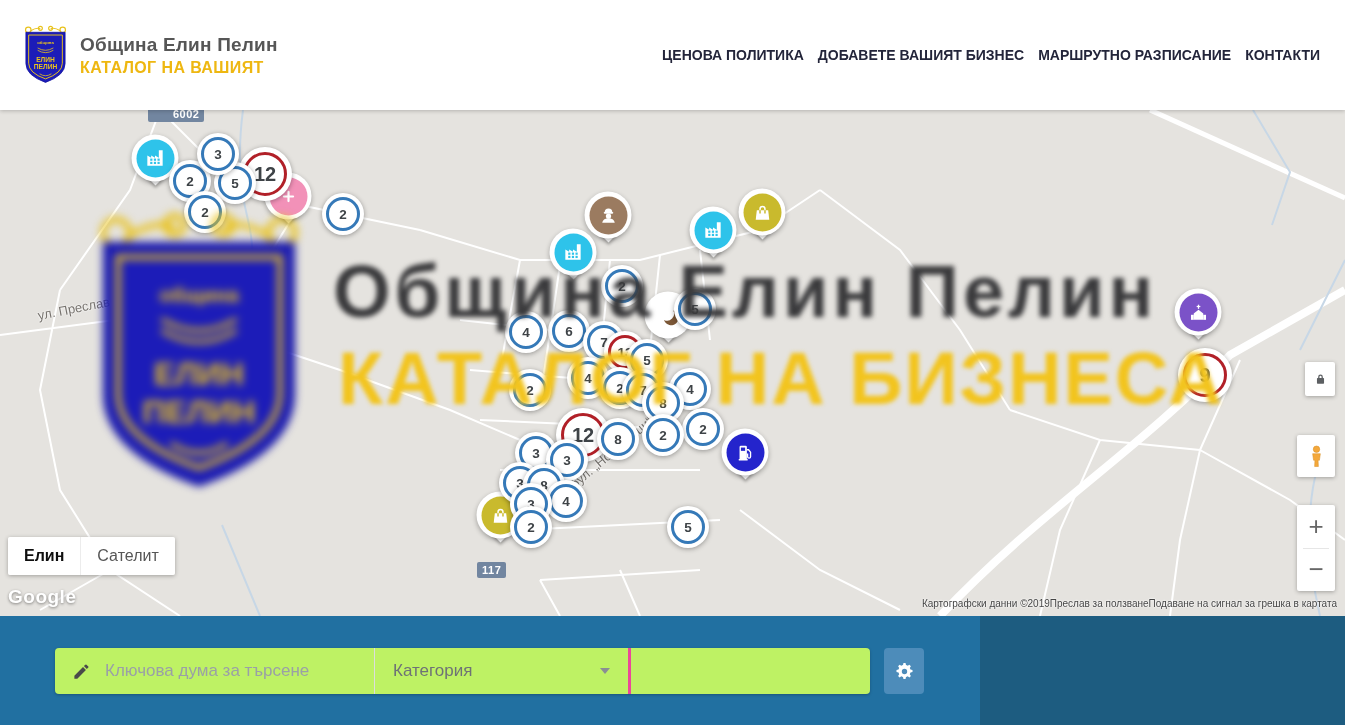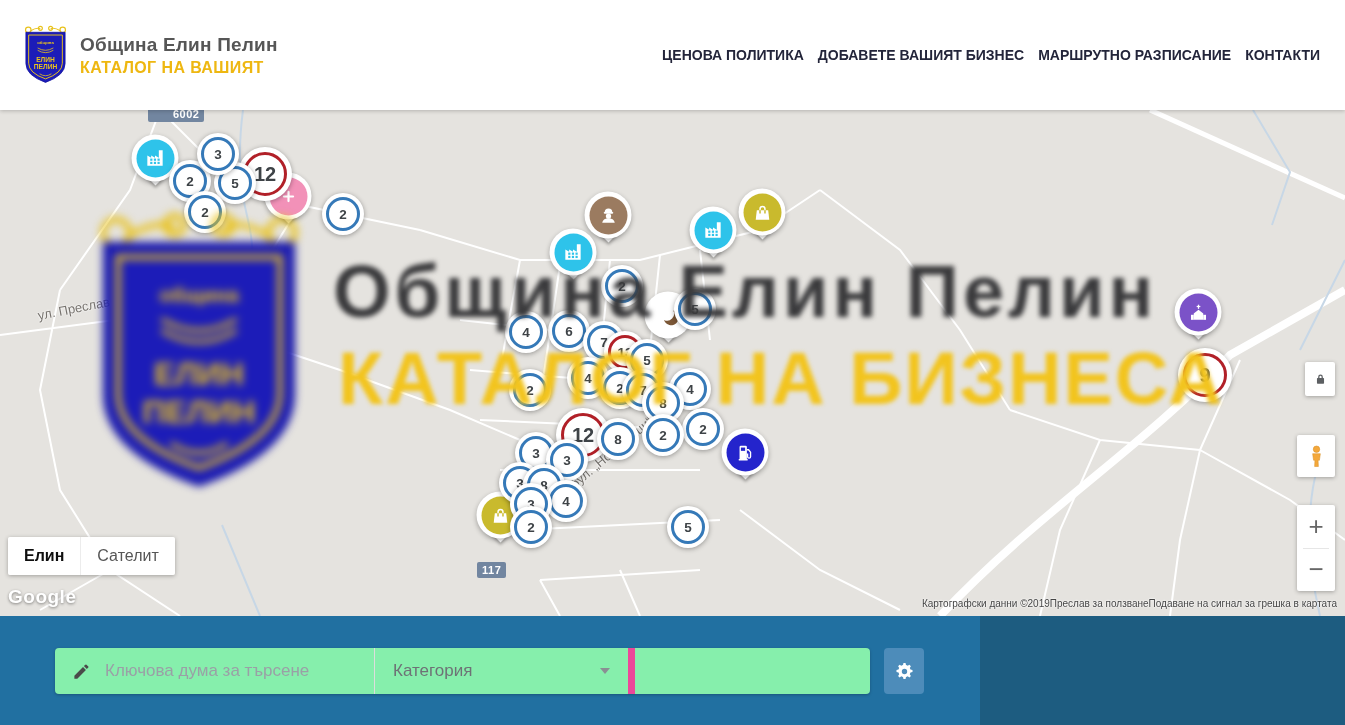--- a/index.html
+++ b/index.html
@@ -84,28 +84,28 @@
     display:flex;align-items:center;justify-content:center;cursor:pointer;}
   .ctrl-lock{left:1305px;top:252px;width:30px;height:34px;border-radius:2px;}
   .ctrl-peg{left:1297px;top:325px;width:38px;height:42px;border-radius:2px;}
   .zoomctl{position:absolute;left:1297px;top:395px;width:38px;height:86px;background:#fff;
     border-radius:2px;box-shadow:0 1px 4px rgba(0,0,0,.3);z-index:10;display:flex;flex-direction:column;}
   .z-btn{flex:1;display:flex;align-items:center;justify-content:center;font-size:26px;color:#666;cursor:pointer;font-weight:400;}
   .z-div{height:1px;background:#e6e6e6;margin:0 6px;}
   
   .searchbar{position:absolute;top:616px;left:0;width:1345px;height:109px;background:#2170a1;z-index:30;}
   .sb-right{position:absolute;left:980px;top:0;width:365px;height:109px;background:#1d5c80;}
-  .field{position:absolute;left:55px;top:32px;width:815px;height:46px;background:#86efac;border-radius:4px;
+  .field{position:absolute;left:55px;top:32px;width:815px;height:46px;background:#bef264;border-radius:4px;
     display:flex;box-shadow:0 1px 3px rgba(0,0,0,.25);}
   .f-key{width:302px;display:flex;align-items:center;gap:12px;padding-left:17px;border-right:1px solid #ddd;}
   .f-key input{border:none;outline:none;font-size:17px;color:#333;width:240px;font-family:"Liberation Sans",sans-serif;background:transparent;}
   .f-key input::placeholder{color:#9aa0a6;}
   .f-sel{display:flex;align-items:center;justify-content:space-between;padding:0 18px;cursor:pointer;
     color:#6e7276;font-size:17px;}
-  .f-cat{width:217px;border-right:7px solid #ec4899;}
+  .f-cat{width:217px;border-right:3px solid #ec4899;}
   .f-loc{width:222px;}
   .caret{width:0;height:0;border-left:5px solid transparent;border-right:5px solid transparent;border-top:6px solid #8a8f93;}
   .gear-btn{position:absolute;left:884px;top:32px;width:40px;height:46px;background:#4d8cba;border-radius:4px;
     display:flex;align-items:center;justify-content:center;cursor:pointer;}
   .search-btn{position:absolute;left:1017px;top:32px;width:302px;height:45px;border-radius:4px;cursor:pointer;
     background:linear-gradient(#f6cb21,#e9b30a);box-shadow:0 1px 3px rgba(0,0,0,.3);
     display:flex;align-items:center;justify-content:center;gap:12px;
     color:#fff;font-weight:700;font-size:18px;letter-spacing:.5px;}
 </style>
 </head>

